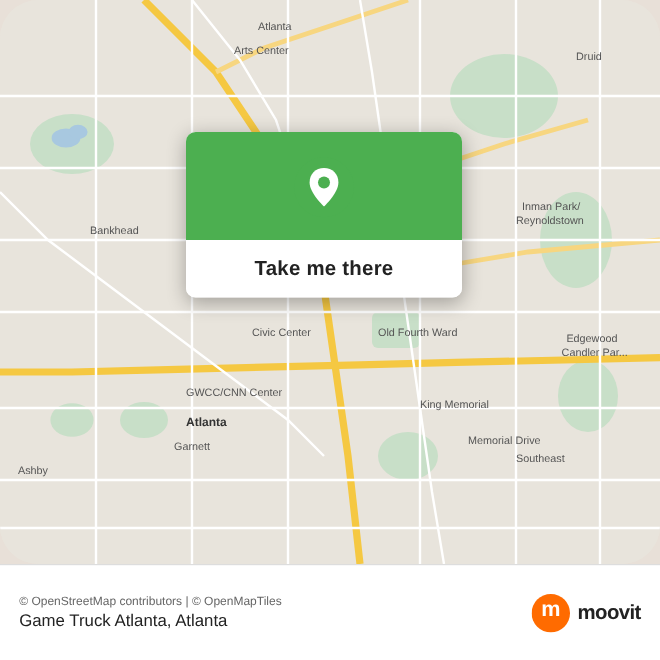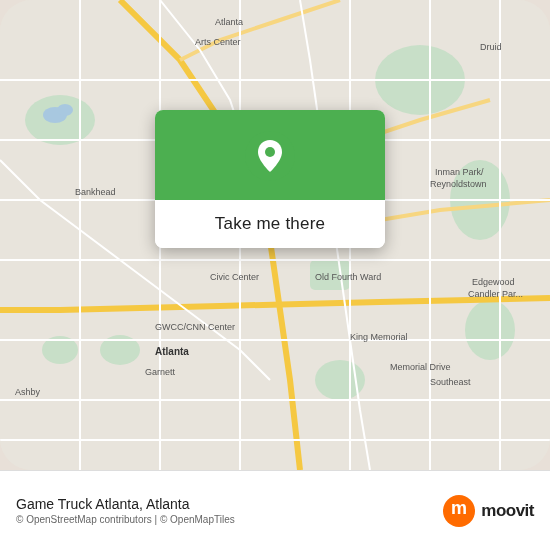--- a/index.html
+++ b/index.html
@@ -62,21 +62,21 @@
       width: 52px;
       height: 52px;
     }
 
     #popup-button {
       width: 100%;
       padding: 14px 0;
       background: white;
       border: none;
       font-size: 17px;
-      font-weight: 400;
+      font-weight: 700;
       color: #222;
       cursor: pointer;
       text-align: center;
       letter-spacing: 0.2px;
     }
 
     
     #bottom-bar {
       height: 80px;
       background: white;
@@ -206,22 +206,22 @@
           <path d="M26 10 C19,10 14,15 14,22 C14,31 26,42 26,42 C26,42 38,31 38,22 C38,15 33,10 26,10 Z" fill="white"></path>
           <circle cx="26" cy="22" r="5" fill="#4CAF50"></circle>
         </svg>
       </div>
       <button id="popup-button">Take me there</button>
     </div>
   </div>
 
   <div id="bottom-bar">
     <div id="bottom-left">
+      <span id="attribution-text">© OpenStreetMap contributors | © OpenMapTiles</span>
       <span id="location-text">Game Truck Atlanta, Atlanta</span>
-      <span id="attribution-text">© OpenStreetMap contributors | © OpenMapTiles</span>
     </div>
 
     <div id="moovit-logo">
 
       <svg id="moovit-icon" viewBox="0 0 32 32" xmlns="http://www.w3.org/2000/svg">
         <circle cx="16" cy="16" r="16" fill="#FF6B00"></circle>
         <text x="50%" y="58%" font-size="18" font-weight="bold" fill="white" text-anchor="middle" font-family="Arial">m</text>
       </svg>
       <span id="moovit-wordmark">moovit</span>
     </div>

